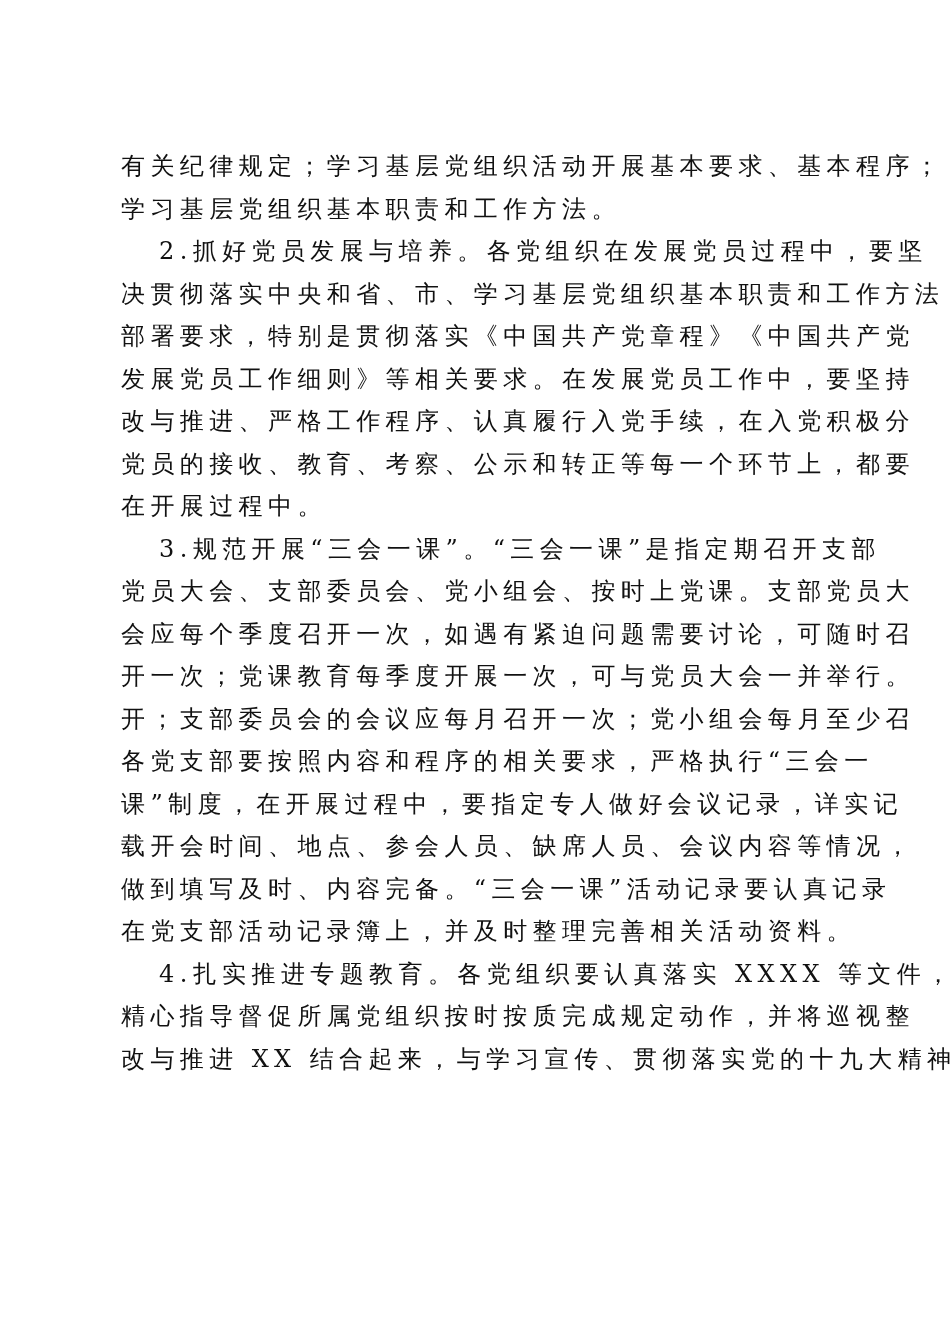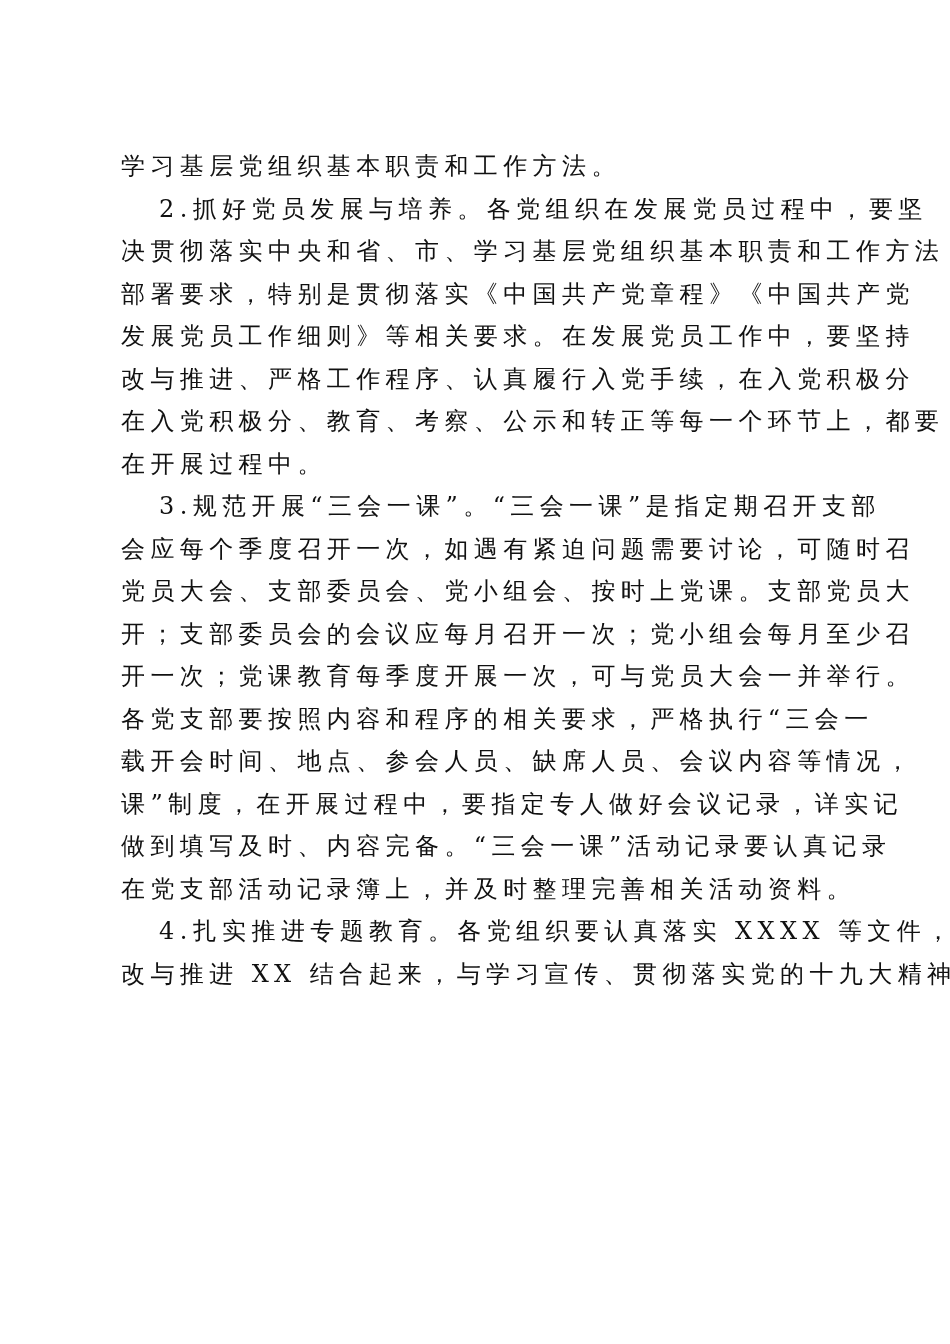--- a/index.html
+++ b/index.html
@@ -36,44 +36,46 @@
   .line.indent {
     padding-left: 38px;
   }
 </style>
 </head>
 <body>
 
 <div class="page">
 
   <div>
+    <div class="line">有关纪律规定；学习基层党组织活动开展基本要求、基本程序；</div>
     <div class="line last">学习基层党组织基本职责和工作方法。</div>
   </div>
 
   <div>
     <div class="line indent">2.抓好党员发展与培养。各党组织在发展党员过程中，要坚</div>
     <div class="line">决贯彻落实中央和省、市、学习基层党组织基本职责和工作方法</div>
     <div class="line">部署要求，特别是贯彻落实《中国共产党章程》《中国共产党</div>
     <div class="line">发展党员工作细则》等相关要求。在发展党员工作中，要坚持</div>
     <div class="line">改与推进、严格工作程序、认真履行入党手续，在入党积极分</div>
-    <div class="line">在入党积极分、教育、考察、公示和转正等每一个环节上，都要</div>
+    <div class="line">党员的接收、教育、考察、公示和转正等每一个环节上，都要</div>
     <div class="line last">在开展过程中。</div>
   </div>
 
   <div>
     <div class="line indent">3.规范开展“三会一课”。“三会一课”是指定期召开支部</div>
+    <div class="line">党员大会、支部委员会、党小组会、按时上党课。支部党员大</div>
     <div class="line">会应每个季度召开一次，如遇有紧迫问题需要讨论，可随时召</div>
-    <div class="line">党员大会、支部委员会、党小组会、按时上党课。支部党员大</div>
+    <div class="line">开一次；党课教育每季度开展一次，可与党员大会一并举行。</div>
     <div class="line">开；支部委员会的会议应每月召开一次；党小组会每月至少召</div>
-    <div class="line">开一次；党课教育每季度开展一次，可与党员大会一并举行。</div>
     <div class="line">各党支部要按照内容和程序的相关要求，严格执行“三会一</div>
+    <div class="line">课”制度，在开展过程中，要指定专人做好会议记录，详实记</div>
     <div class="line">载开会时间、地点、参会人员、缺席人员、会议内容等情况，</div>
-    <div class="line">课”制度，在开展过程中，要指定专人做好会议记录，详实记</div>
     <div class="line">做到填写及时、内容完备。“三会一课”活动记录要认真记录</div>
     <div class="line last">在党支部活动记录簿上，并及时整理完善相关活动资料。</div>
   </div>
 
   <div>
     <div class="line indent">4.扎实推进专题教育。各党组织要认真落实 XXXX 等文件，</div>
+    <div class="line">精心指导督促所属党组织按时按质完成规定动作，并将巡视整</div>
     <div class="line">改与推进 XX 结合起来，与学习宣传、贯彻落实党的十九大精神</div>
   </div>
 
 </div>
 
 </body></html>

